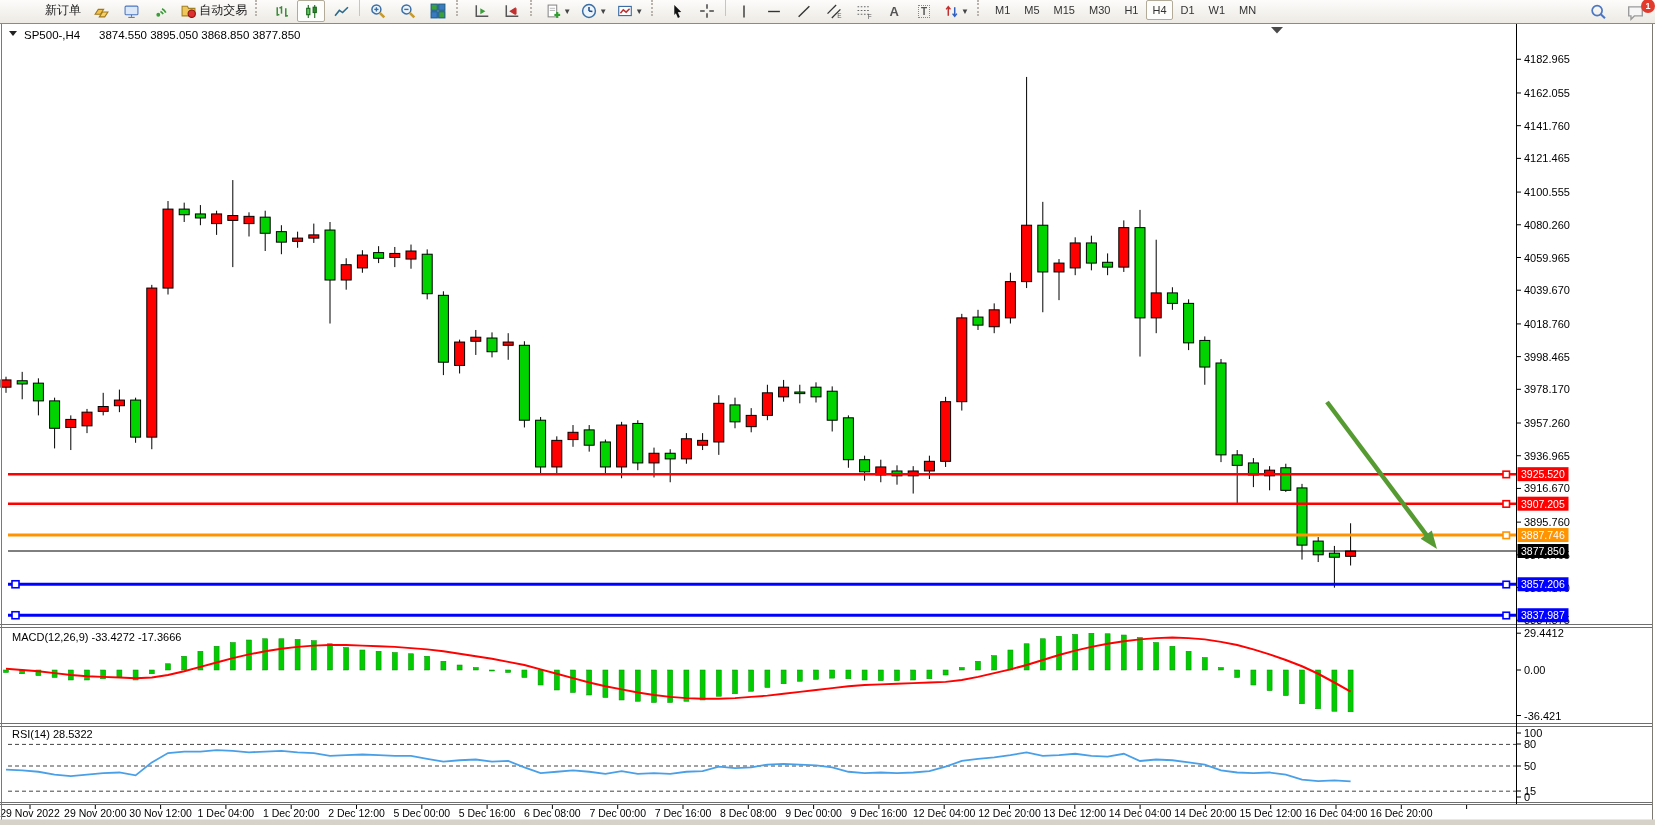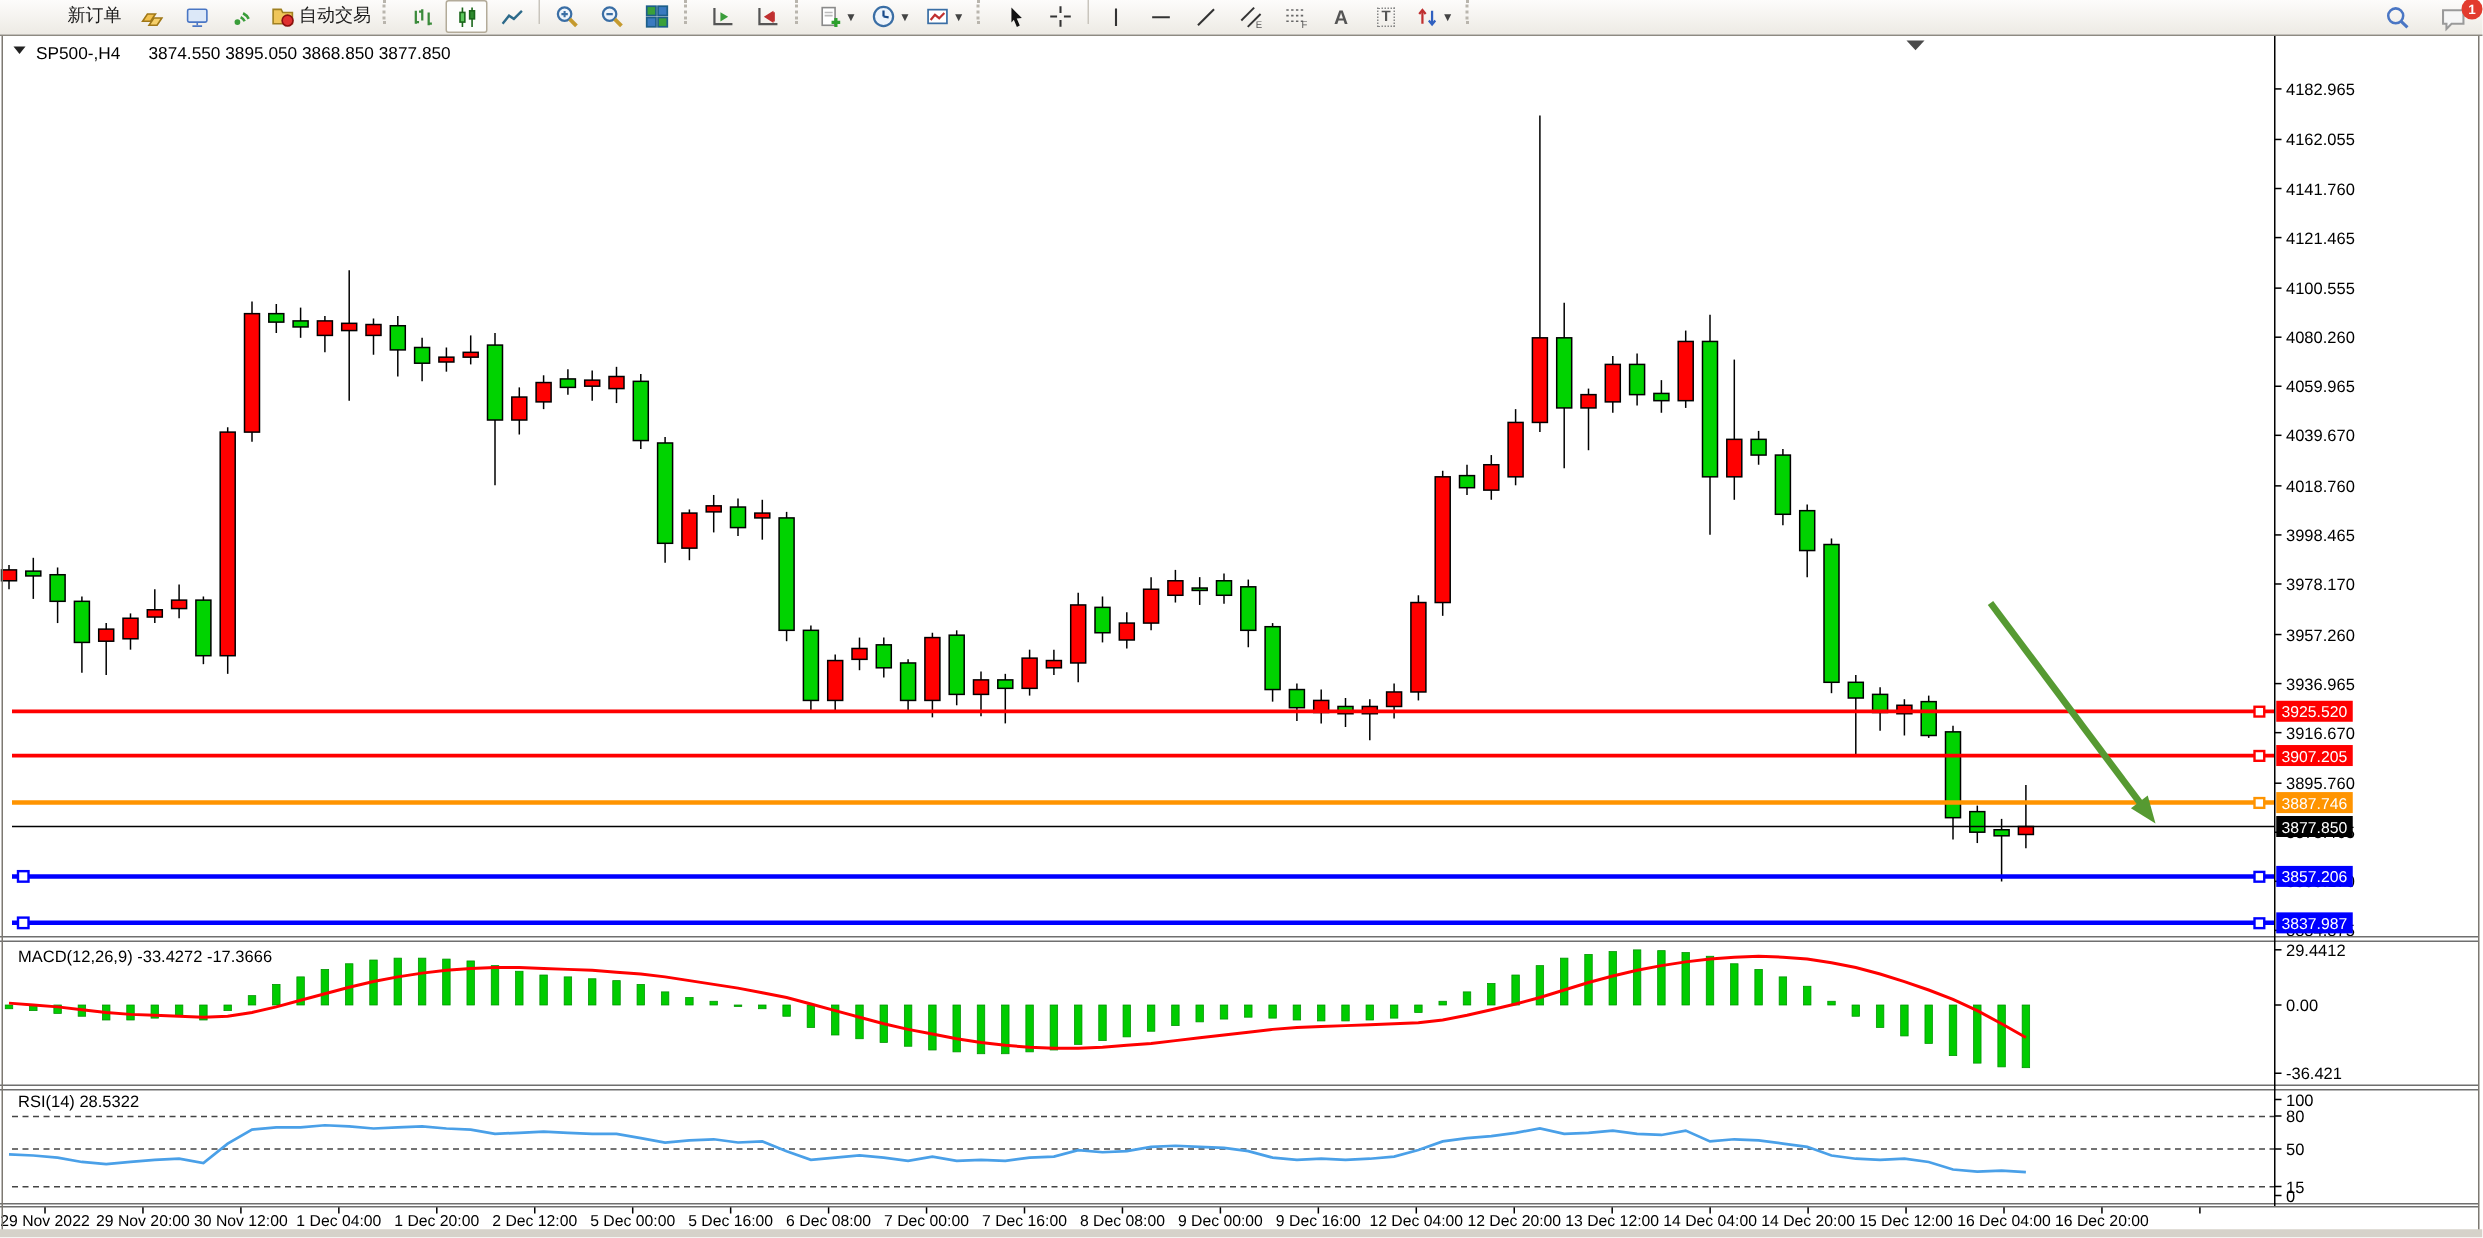--- a/index.html
+++ b/index.html
@@ -606,20 +606,21 @@
           <path d="M2 5 L4 2.5 L6 5" fill="none"></path>
         </g>
         <g stroke="#3060c0" stroke-width="1.4">
           <line x1="10" y1="3" x2="10" y2="11"></line>
           <path d="M8 9 L10 11.5 L12 9" fill="none"></path>
         </g>
       </svg>
       <span class="caret">▼</span>
     </span>
   <span class="grip"></span>
+  <span id="tf-group"><button class="tbtn tf">M1</button><button class="tbtn tf">M5</button><button class="tbtn tf">M15</button><button class="tbtn tf">M30</button><button class="tbtn tf">H1</button><button class="tbtn tf active">H4</button><button class="tbtn tf">D1</button><button class="tbtn tf">W1</button><button class="tbtn tf">MN</button></span>
   <div id="right-icons">
     <span class="tbtn">
         <svg width="17" height="17" viewBox="0 0 15 15">
           <circle cx="6.3" cy="5.8" r="4.4" fill="none" stroke="#4a76c4" stroke-width="1.5"></circle>
           <line x1="9.5" y1="9" x2="13.2" y2="12.6" stroke="#4a76c4" stroke-width="1.8"></line>
         </svg>
       </span>
     <span id="chat-wrap" class="tbtn">
       <svg width="17" height="17" viewBox="0 0 15 15">
           <path d="M1.5 2.5 h12 v8 h-7 l-3 3 v-3 h-2 z" fill="#f6f6f6" stroke="#9a9a9a" stroke-width="1.2"></path>

